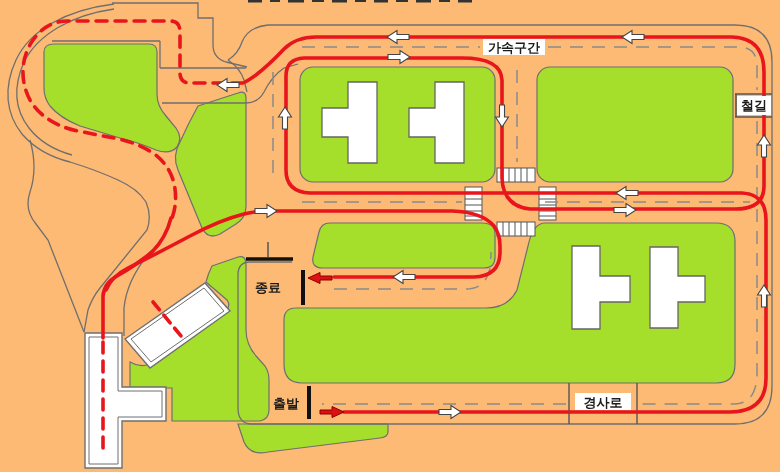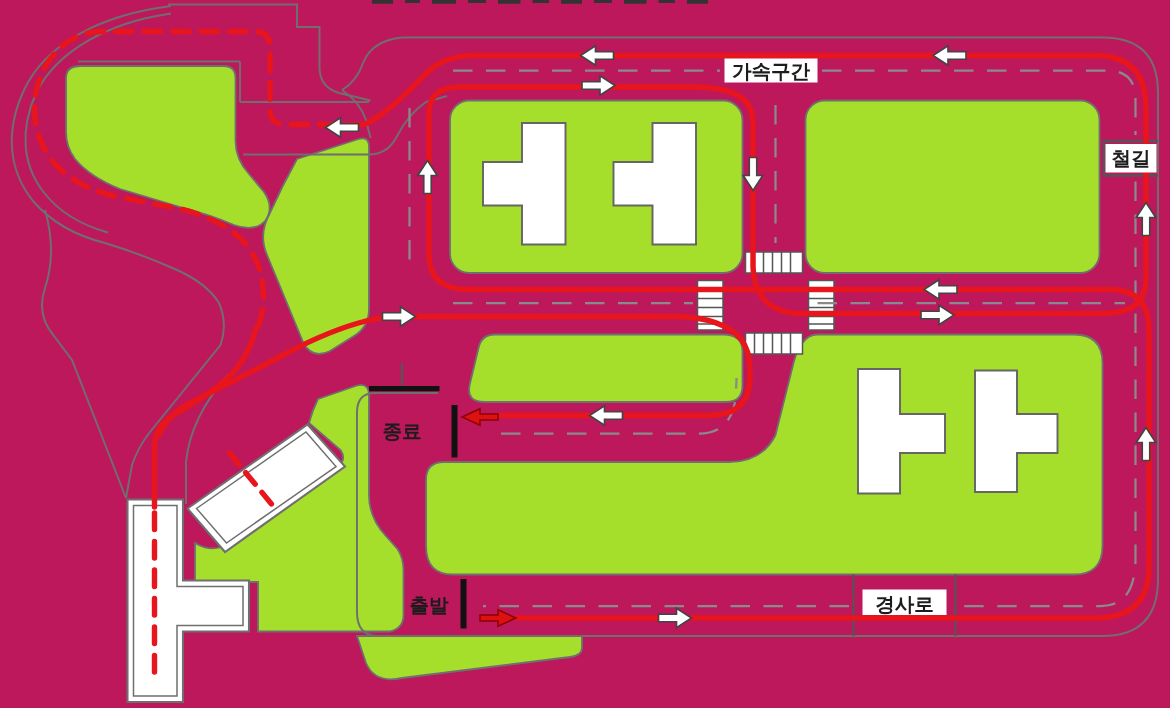--- a/index.html
+++ b/index.html
@@ -1,16 +1,16 @@
 <!DOCTYPE html>
 <html><head>
 <meta charset="utf-8">
 <style>
   html,body{margin:0;padding:0;background:#fff;}
-  .stage{position:relative;width:780px;height:472px;background:#be185d;overflow:hidden;
+  .stage{position:relative;width:780px;height:472px;background:#fdba74;overflow:hidden;
          font-family:"Liberation Sans", sans-serif;}
   svg{display:block}
   text{font-family:"Liberation Sans", sans-serif; fill:#1c1c1c; font-size:13px; font-weight:600;}
 </style>
 </head>
 <body>
 
 <div class="stage">
 <svg width="780" height="472" viewBox="0 0 780 472">
 

